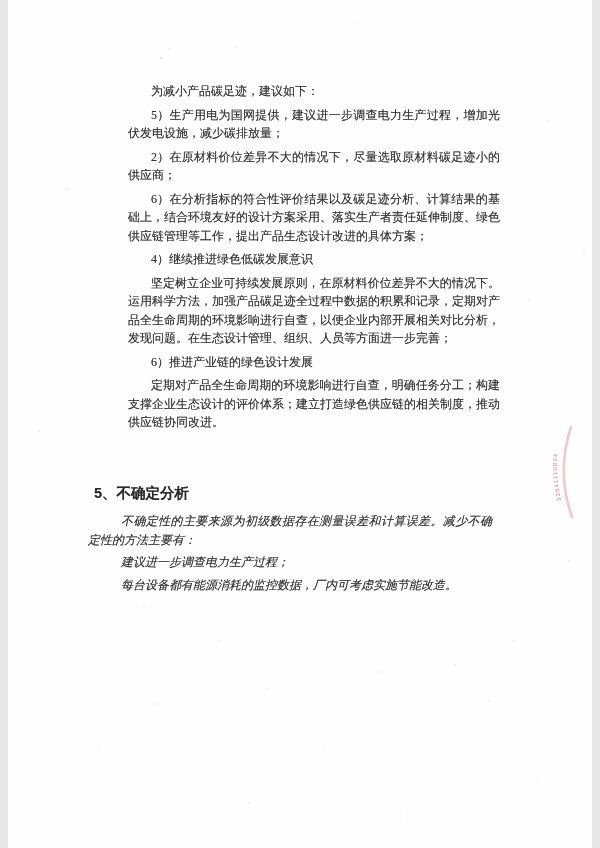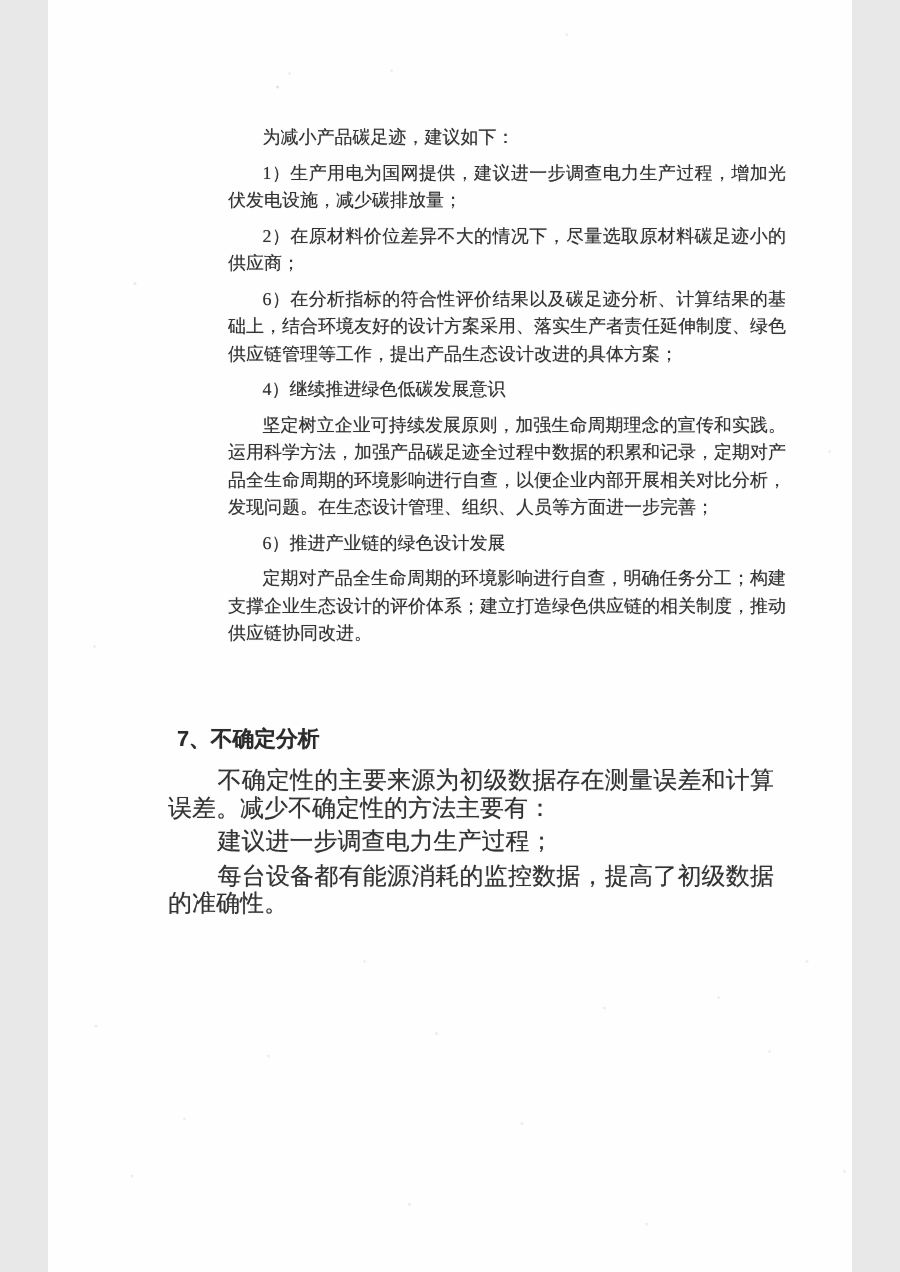--- a/index.html
+++ b/index.html
@@ -3,21 +3,21 @@
 <meta charset="utf-8">
 <style>
   html, body {
     margin: 0;
     padding: 0;
     background: #e8e8e8;
     font-family: "Liberation Serif", "DejaVu Serif", serif;
   }
   .page {
     position: relative;
-    width: 536px;
+    width: 584px;
     height: 848px;
     margin: 0 auto;
     background: #fefefe;
     overflow: hidden;
     color: #333;
   }
   
   .specks { position: absolute; inset: 0; pointer-events: none; }
   .specks::before {
     content: "";
@@ -76,58 +76,59 @@
     margin: 0 0 9px 6px;
     font-family: "Liberation Sans", "DejaVu Sans", sans-serif;
     font-size: 14.5px;
     font-weight: bold;
     line-height: 20px;
     color: #2b2b2b;
     text-shadow: 0 0 0.5px rgba(40,40,40,0.5);
   }
   .content-sec7 p.body-line {
     margin: 0 0 4px 0;
-    font-size: 16px;
+    font-size: 12px;
     line-height: 18.5px;
     text-indent: 33px;
     text-align: justify;
     text-shadow: 0 0 0.5px rgba(50,50,50,0.55);
+    font-style: italic;
   }
   .stamp-wrap {
     position: absolute;
     left: 540px;
     top: 392px;
     width: 60px;
     height: 150px;
     pointer-events: none;
   }
 </style>
 </head>
 <body>
 
 <div class="page">
 
   <div class="specks"></div>
 
   <div class="content-main">
     <p>为减小产品碳足迹，建议如下：</p>
-    <p>1）生产用电为国网提供，建议进一步调查电力生产过程，增加光伏发电设施，减少碳排放量；</p>
+    <p>5）生产用电为国网提供，建议进一步调查电力生产过程，增加光伏发电设施，减少碳排放量；</p>
     <p>2）在原材料价位差异不大的情况下，尽量选取原材料碳足迹小的供应商；</p>
     <p>6）在分析指标的符合性评价结果以及碳足迹分析、计算结果的基础上，结合环境友好的设计方案采用、落实生产者责任延伸制度、绿色供应链管理等工作，提出产品生态设计改进的具体方案；</p>
     <p>4）继续推进绿色低碳发展意识</p>
-    <p>坚定树立企业可持续发展原则，加强生命周期理念的宣传和实践。运用科学方法，加强产品碳足迹全过程中数据的积累和记录，定期对产品全生命周期的环境影响进行自查，以便企业内部开展相关对比分析，发现问题。在生态设计管理、组织、人员等方面进一步完善；</p>
+    <p>坚定树立企业可持续发展原则，在原材料价位差异不大的情况下。运用科学方法，加强产品碳足迹全过程中数据的积累和记录，定期对产品全生命周期的环境影响进行自查，以便企业内部开展相关对比分析，发现问题。在生态设计管理、组织、人员等方面进一步完善；</p>
     <p>6）推进产业链的绿色设计发展</p>
     <p>定期对产品全生命周期的环境影响进行自查，明确任务分工；构建支撑企业生态设计的评价体系；建立打造绿色供应链的相关制度，推动供应链协同改进。</p>
   </div>
 
   <div class="content-sec7">
-    <p class="sec-heading">7、不确定分析</p>
+    <p class="sec-heading">5、不确定分析</p>
     <p class="body-line">不确定性的主要来源为初级数据存在测量误差和计算误差。减少不确定性的方法主要有：</p>
     <p class="body-line">建议进一步调查电力生产过程；</p>
-    <p class="body-line">每台设备都有能源消耗的监控数据，提高了初级数据的准确性。</p>
+    <p class="body-line">每台设备都有能源消耗的监控数据，厂内可考虑实施节能改造。</p>
   </div>
 
   <div class="stamp-wrap">
     <svg width="60" height="150" viewBox="0 0 60 150">
       <path d="M 24 125 A 139 139 0 0 1 23 35" fill="none" stroke-width="2.6" opacity="0.75" stroke-linecap="round" stroke="#e9b6c4"></path>
       <path id="stampTextPath" d="M 16 118 A 146 146 0 0 1 15 32" fill="none"></path>
       <text font-size="5.8" letter-spacing="1.2" opacity="0.8" font-family="Liberation Sans, DejaVu Sans, sans-serif" fill="#c4607e">
         <textPath href="#stampTextPath" startOffset="10">33041110004</textPath>
       </text>
     </svg>

